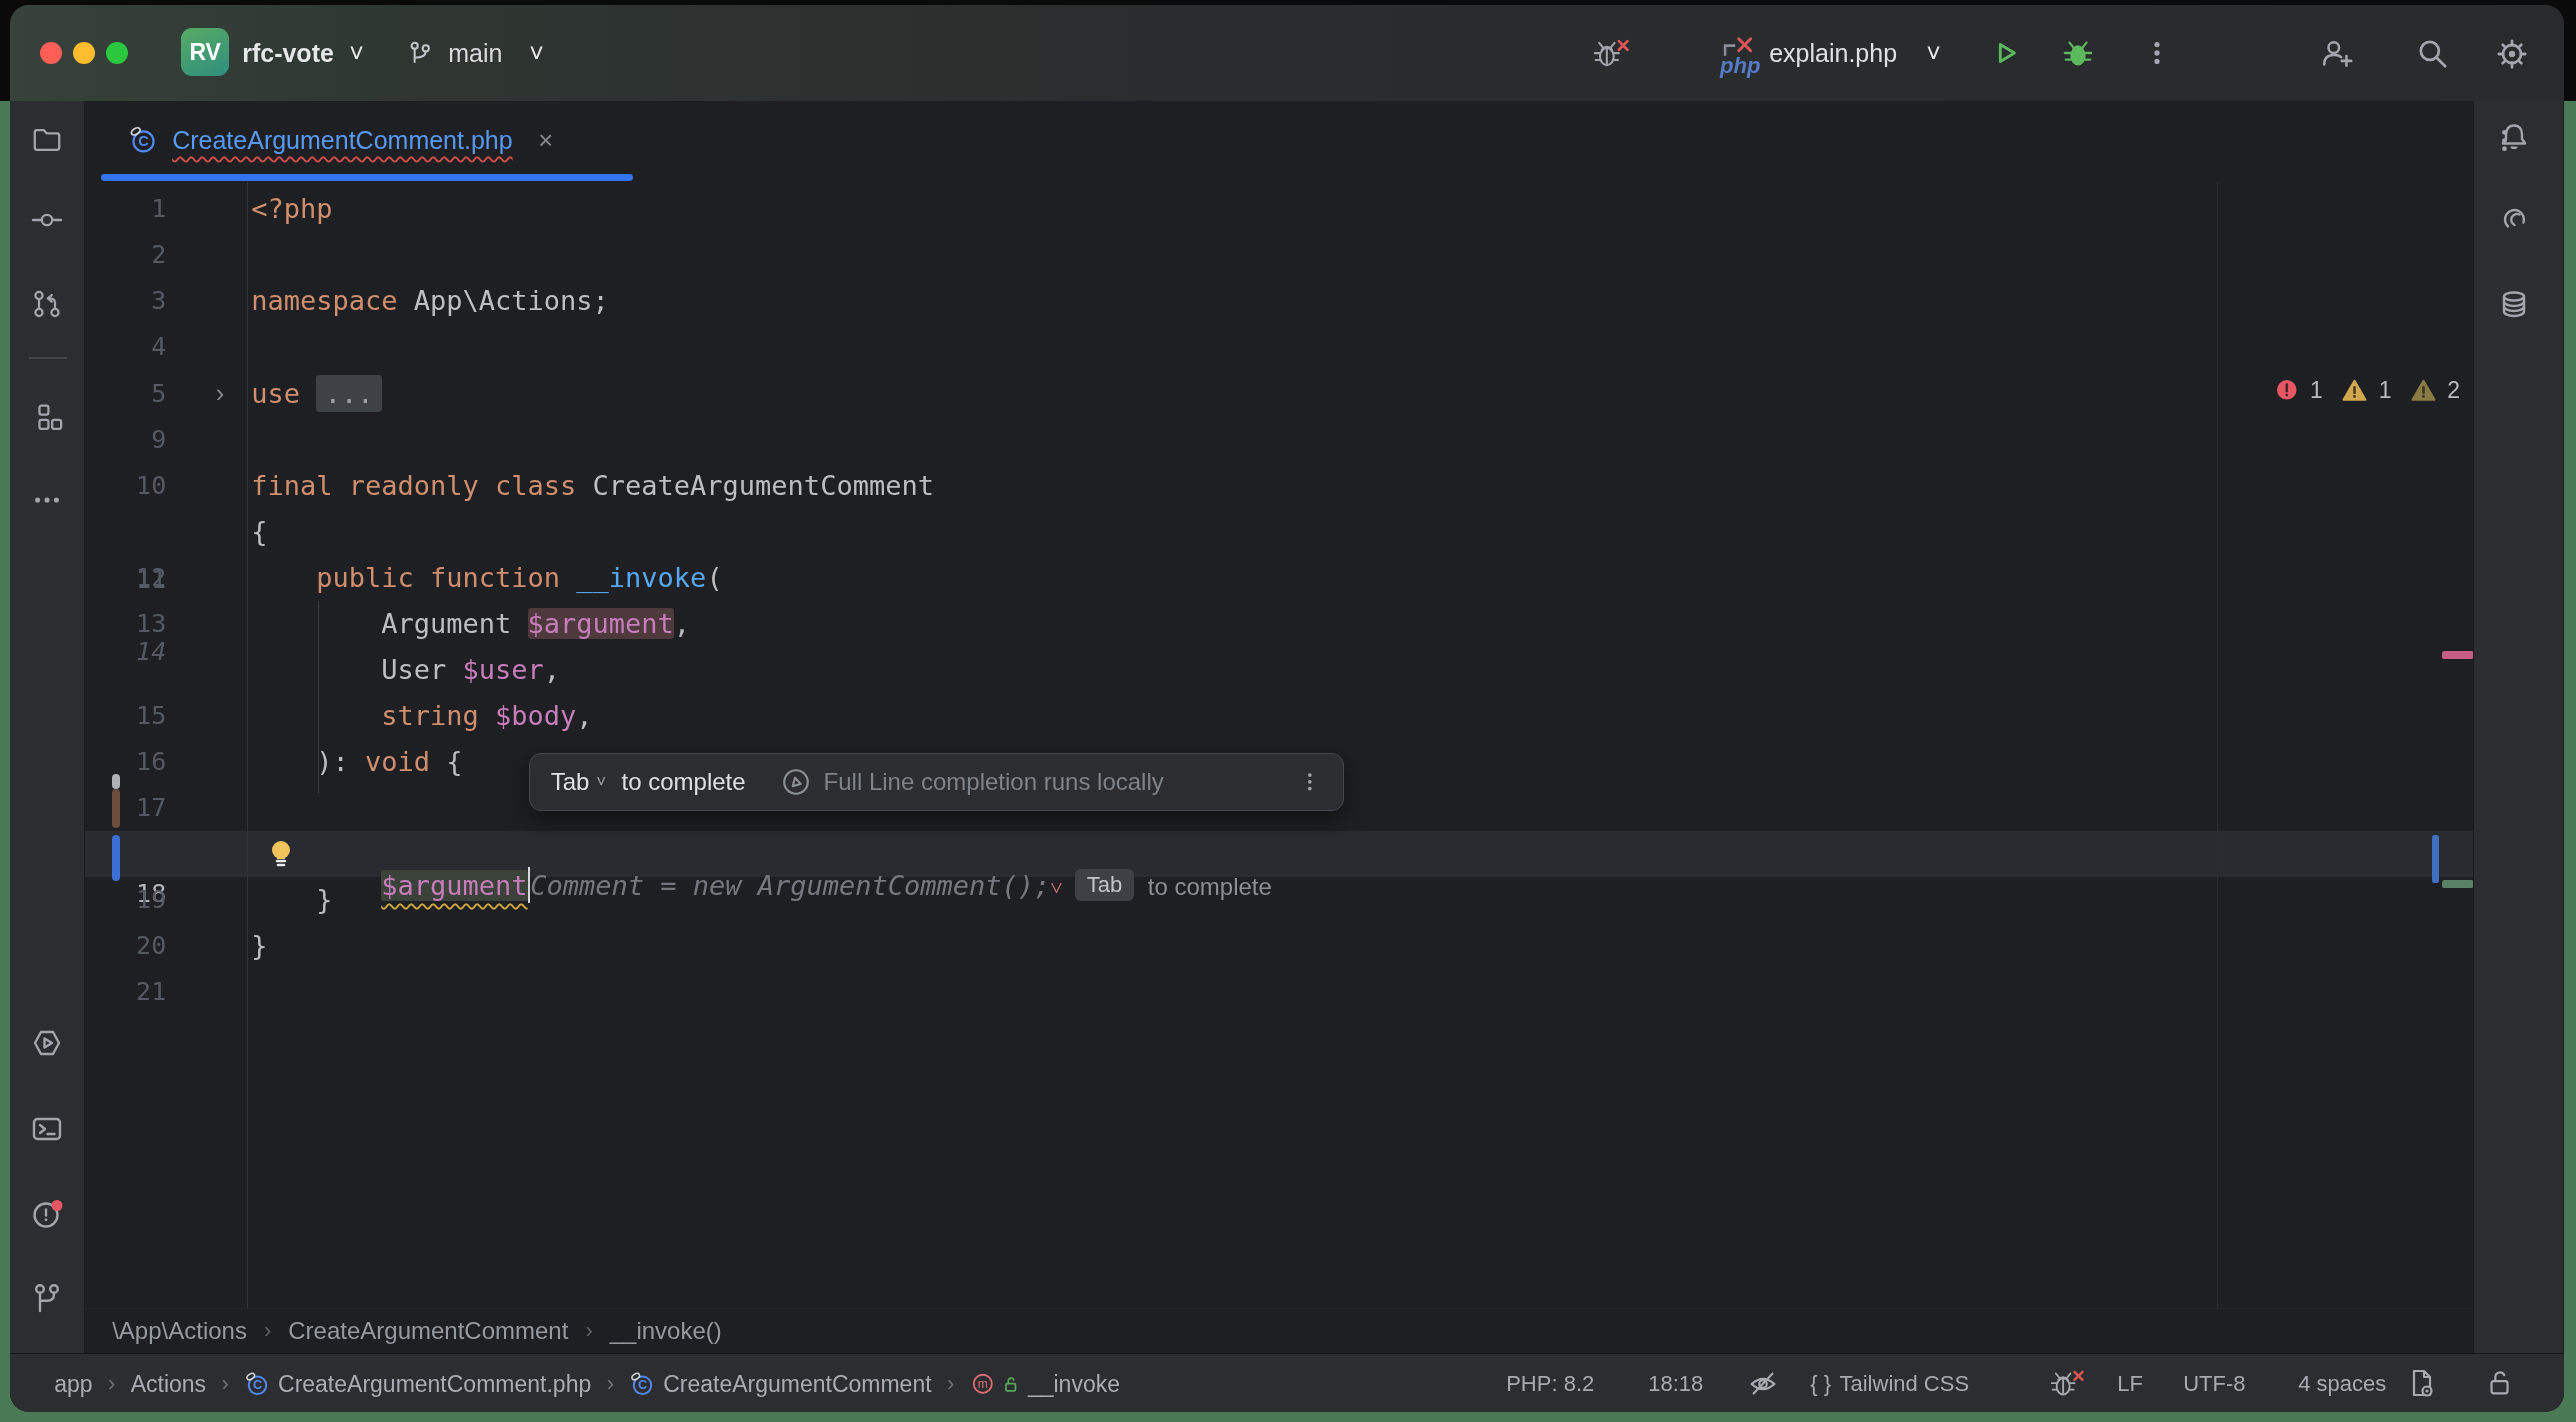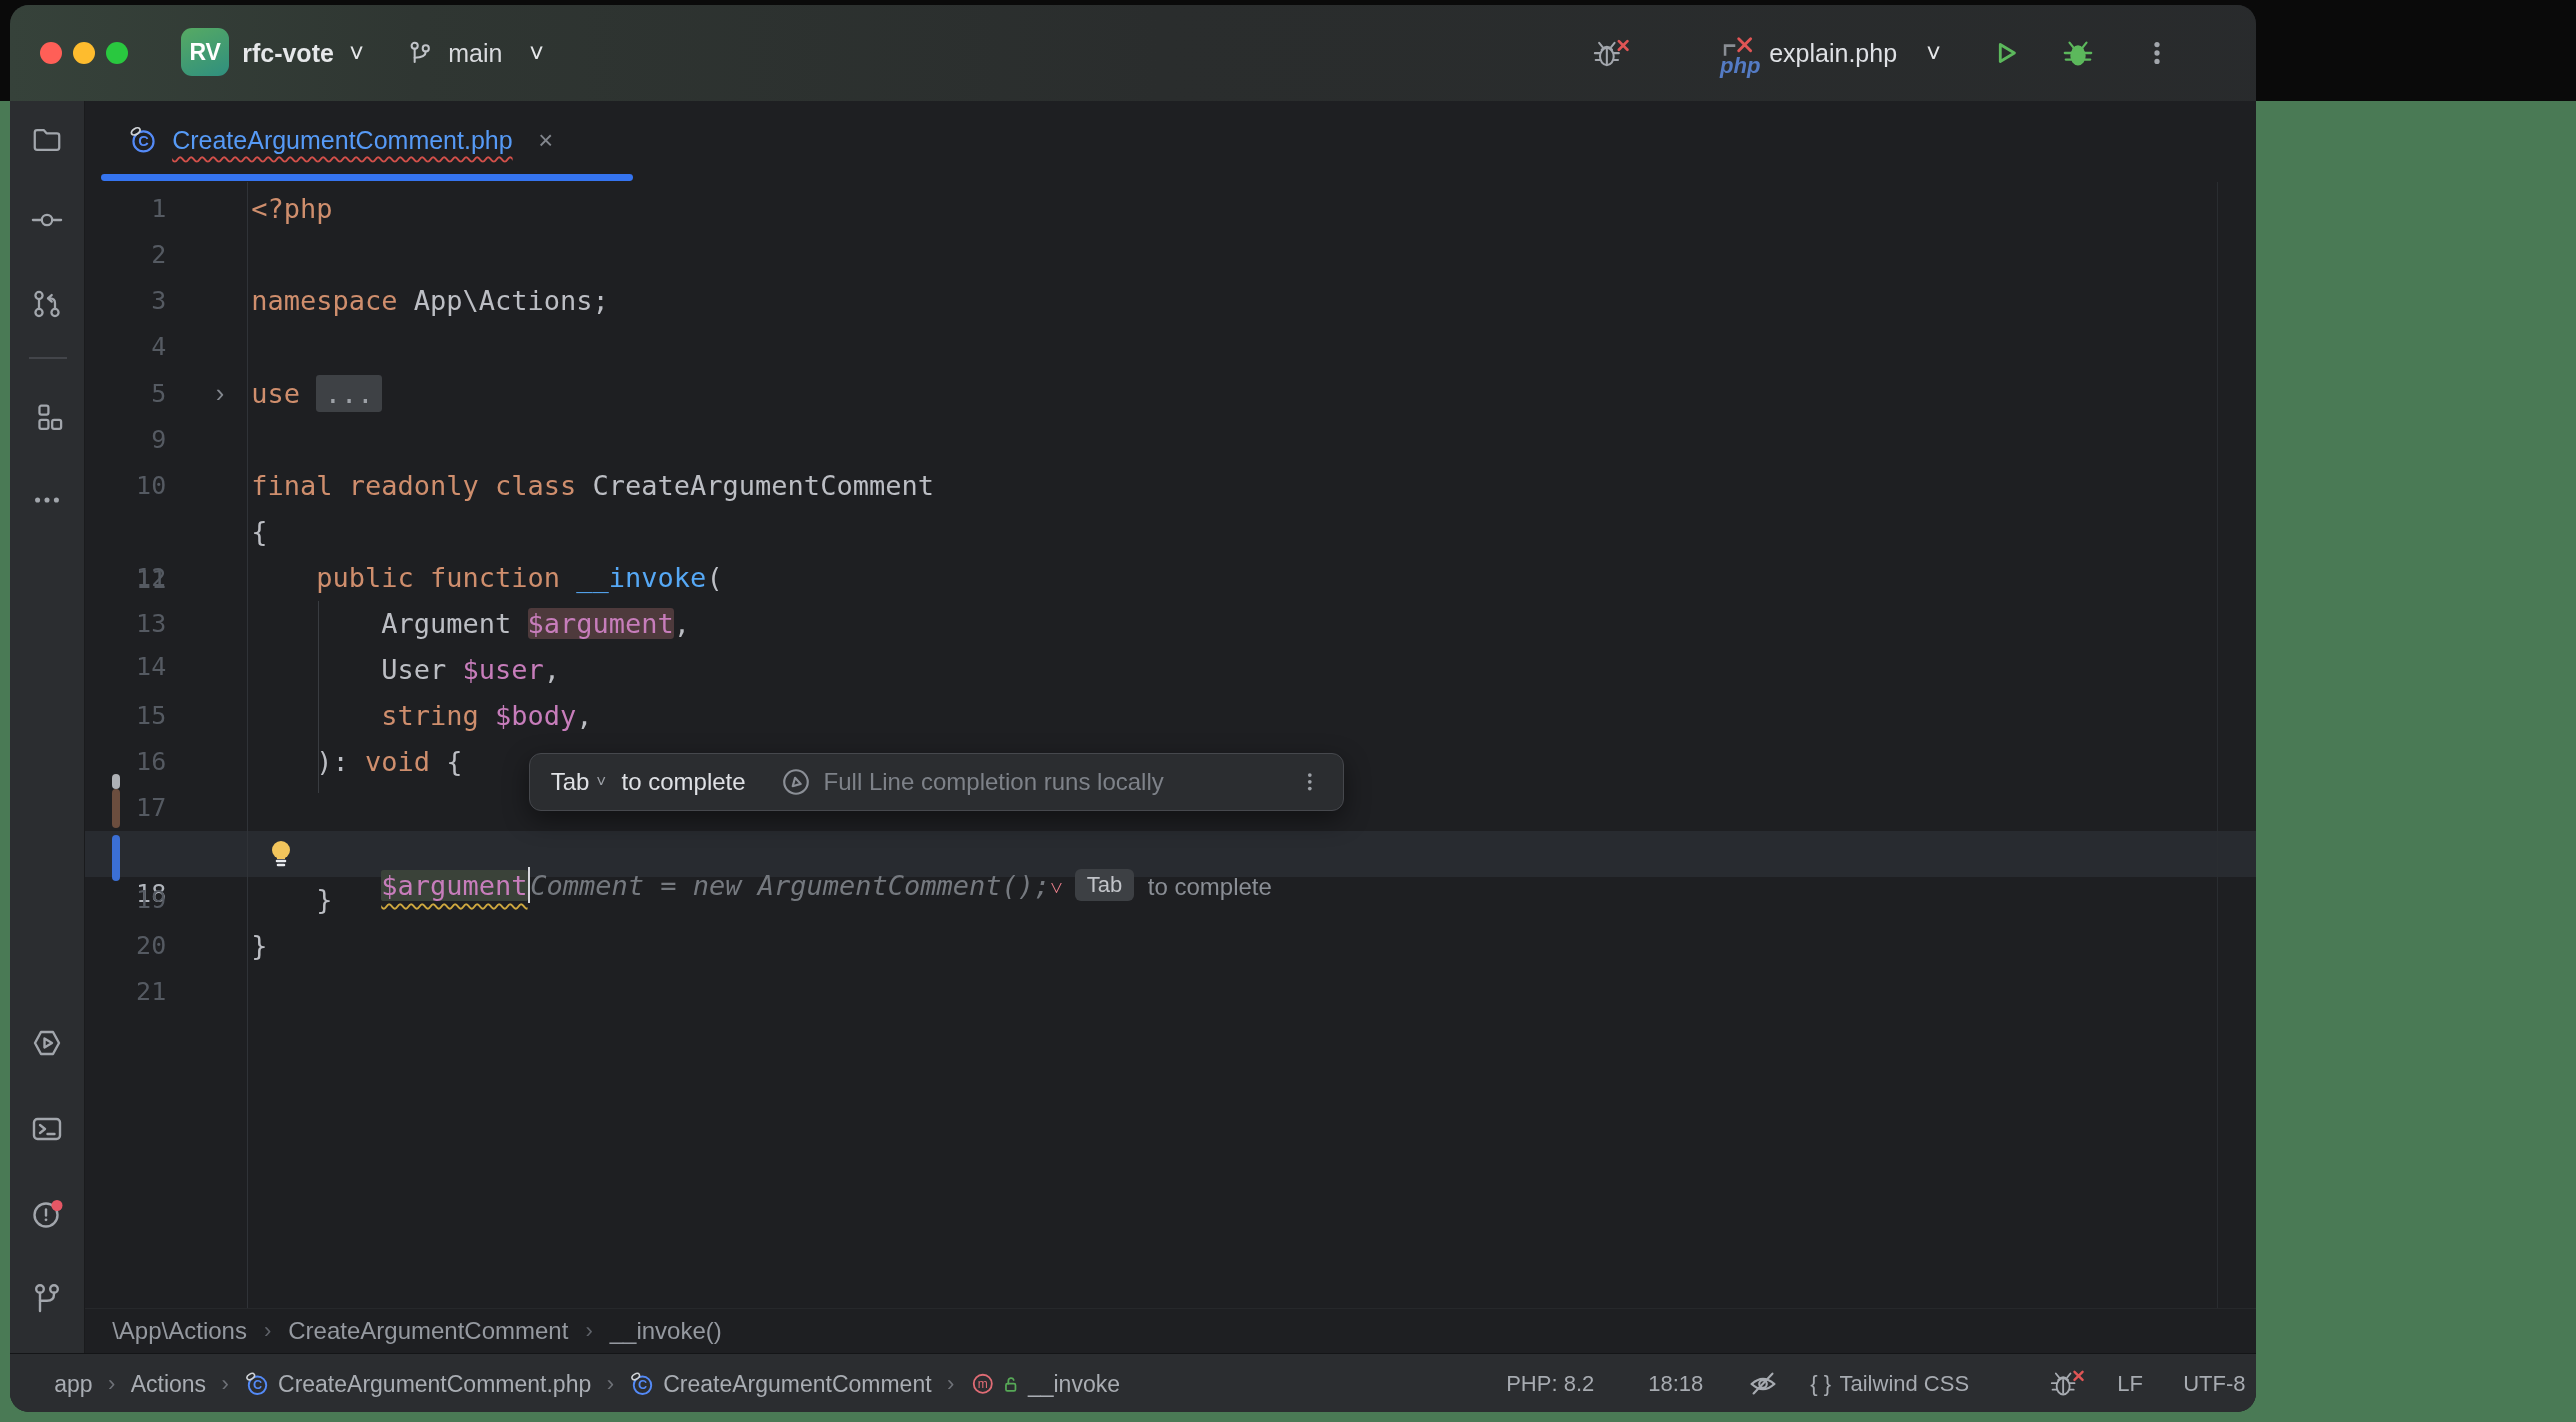--- a/index.html
+++ b/index.html
@@ -1,19 +1,19 @@
 <!DOCTYPE html>
 <html style="font-size:13.6px"><head>
 <meta charset="utf-8">
 <style>
   * { margin:0; padding:0; box-sizing:border-box; }
   html,body { width:2576px; height:1423px; background:#0a0a0a; font-family:"Liberation Sans",sans-serif; }
   #screen { position:relative; width:2576px; height:1423px; overflow:hidden; background:#0a0a0a; }
   #desktop-green { position:absolute; left:0; top:101px; width:2576px; height:1322px; background:#4a7a55; }
-  #window { position:absolute; left:10.2px; top:5.1px; width:2246px; height:1407px; background:#1e1f22; border-radius:19px; overflow:hidden; }
+  #window { position:absolute; left:10.2px; top:5.1px; width:2554px; height:1407px; background:#1e1f22; border-radius:19px; overflow:hidden; }
 
   
   #titlebar { position:absolute; left:0; top:0; width:2554px; height:96px;
     background:linear-gradient(90deg,#36423a 0%,#2f3632 16%,#2a2d2d 45%,#282a2c 100%); }
   .tl { position:absolute; top:37px; width:22px; height:22px; border-radius:50%; }
   .abs { position:absolute; }
   .chev { color:#9da1a7; font-size:20.5px; }
   #project-badge { position:absolute; left:171px; top:23px; width:48px; height:48px; border-radius:11px;
     background:linear-gradient(155deg,#57aa63,#2f8f7f); color:#fff; font-weight:bold; font-size:23px;
     display:flex; align-items:center; justify-content:center; }
@@ -328,21 +328,21 @@
           <div class="gutter-num" style="top: 235px;">9</div>
           <div class="code-line" style="top: 235px;"></div>
           <div class="gutter-num" style="top: 281px;">10</div>
           <div class="code-line" style="top: 281px;"><span class="tk-kw">final readonly class</span><span class="tk-pl"> CreateArgumentComment</span></div>
           <div class="gutter-num" style="top: 327px; margin-top: 48px;">11</div>
           <div class="code-line" style="top: 327px;"><span class="tk-pl">{</span></div>
           <div class="gutter-num" style="top: 373px;">12</div>
           <div class="code-line" style="top: 373px;"><span class="tk-pl">    </span><span class="tk-kw">public function</span><span class="tk-pl"> </span><span class="tk-fn">__invoke</span><span class="tk-pl">(</span></div>
           <div class="gutter-num" style="top: 419px;">13</div>
           <div class="code-line" style="top: 419px;"><span class="tk-pl">        Argument </span><span class="tk-var tk-hl">$argument</span><span class="tk-pl">,</span></div>
-          <div class="gutter-num" style="top: 462px;">14</div>
+          <div class="gutter-num" style="top: 447px; font-style: italic;">14</div>
           <div class="code-line" style="top: 465px;"><span class="tk-pl">        User </span><span class="tk-var">$user</span><span class="tk-pl">,</span></div>
           <div class="gutter-num" style="top: 511px;">15</div>
           <div class="code-line" style="top: 511px;"><span class="tk-pl">        </span><span class="tk-kw">string</span><span class="tk-pl"> </span><span class="tk-var">$body</span><span class="tk-pl">,</span></div>
           <div class="gutter-num" style="top: 557px;">16</div>
           <div class="code-line" style="top: 557px;"><span class="tk-pl">    ): </span><span class="tk-kw">void</span><span class="tk-pl"> {</span></div>
           <div class="gutter-num" style="top: 603px;">17</div>
           <div class="code-line" style="top: 603px;"></div>
           <div class="gutter-num cur" style="top: 649px; margin-top: 40px;">18</div>
           <div class="code-line" style="top: 649px; margin-top: 32px;"><span>        </span><span class="tk-var typed-box">$argument</span><span class="caret"></span><span class="ghost">Comment = new ArgumentComment();</span><span class="inline-mark">˅</span><span class="inline-chip">Tab</span><span class="inline-hint">to complete</span></div>
           <div class="gutter-num" style="top: 695px;">19</div>

